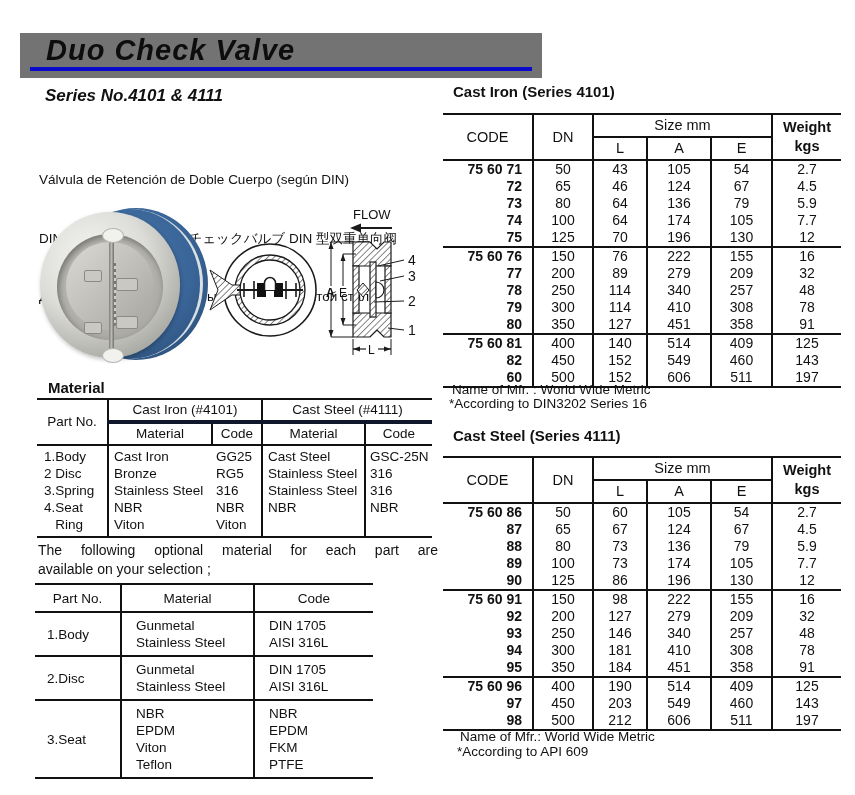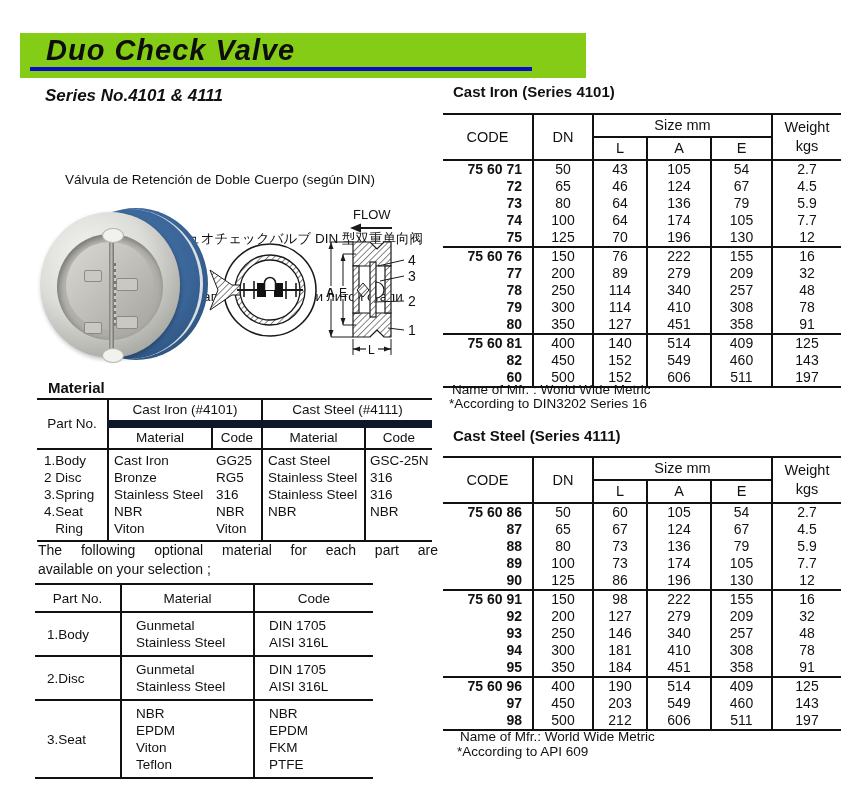--- a/index.html
+++ b/index.html
@@ -3,29 +3,29 @@
 <meta charset="utf-8">
 <style>
   html,body { margin:0; padding:0; }
   body {
     width:855px; height:795px; position:relative;
     background:#ffffff; color:#111;
     font-family:"Liberation Sans", sans-serif;
     overflow:hidden;
   }
   
-  .banner { position:absolute; left:20px; top:33px; width:522px; height:45px; background:#84cc16;padding-left:44px; }
+  .banner { position:absolute; left:20px; top:33px; width:522px; height:45px; background:#737373; }
   .banner-rule { position:absolute; left:10px; bottom:7px; width:502px; height:4px; background:#0a0acc; }
   .page-title {
     position:absolute; left:26px; top:1px;
     font-size:29px; font-weight:bold; font-style:italic; letter-spacing:1px; color:#0d0d0d;
   }
   
   .subtitle { position:absolute; left:45px; top:86px; font-size:17px; font-weight:bold; font-style:italic; line-height:19px; }
-  .desc { position:absolute; left:39px; top:131px; font-size:13.5px; line-height:19.5px; white-space:pre;margin-left:26px; }
+  .desc { position:absolute; left:39px; top:131px; font-size:13.5px; line-height:19.5px; white-space:pre; }
   
   .figure { position:absolute; left:38px; top:196px; width:414px; height:190px; }
   .photo { position:absolute; left:2px; top:8px; width:170px; height:162px; }
   .photo div { position:absolute; border-radius:50%; }
   .p-blue  { left:24px; top:4px; width:144px; height:152px;
              background:radial-gradient(circle at 42% 40%, #4a77ab, #3a6598 55%, #27496f 95%); }
   .p-split { left:16px; top:5px; width:144px; height:150px; background:transparent;
              border:0; border-right:3px solid #d9e0e4; }
   .p-face  { left:0px; top:8px; width:140px; height:146px;
              background:radial-gradient(circle at 36% 32%, #f5f5f2, #dcdcd8 42%, #adada8 76%, #84847f);
@@ -53,21 +53,21 @@
   .mat-heading { left:48px; top:379px; }
   .ci-heading  { left:453px; top:83px; }
   .cs-heading  { left:453px; top:427px;text-align:right; }
   
   table { border-collapse:collapse; table-layout:fixed; }
   th, td { padding:0; font-weight:normal; }
   .mat-table { position:absolute; left:37px; top:398px; width:395px; font-size:13.5px;
                border-top:2px solid #111; border-bottom:2px solid #111; }
   .mat-table thead { border-bottom:2px solid #111; }
   .mat-table thead th { text-align:center; line-height:20px; }
-  .mat-table .bB { border-bottom:8px solid #0f172a; }
+  .mat-table .bB { border-bottom:4px solid #0f172a; }
   .vR { border-right:2px solid #111; }
   .mat-table tbody td { text-align:left; line-height:17px; white-space:pre; }
   .mat-table td.col-part { padding-left:7px; }
   .mat-table td.col-m1, .mat-table td.col-m2 { padding-left:5px; }
   .mat-table td.col-c1, .mat-table td.col-c2 { padding-left:4px; }
   .mat-table tbody tr:first-child td { padding-top:2px; }
   .mat-table tbody tr:last-child td { padding-bottom:3px;margin-top:12px; }
   
   .opt-note { position:absolute; left:38px; top:541px; width:400px; font-size:14px; line-height:19px; }
   .opt-note .l1 { text-align:justify; text-align-last:justify; }
@@ -80,21 +80,21 @@
   .opt-table tbody td { line-height:17px; padding:4px 0 4px 14px; white-space:pre-line; vertical-align:middle; }
   .opt-table td.col-part { padding-left:12px; }
   
   .spec-table { width:398px; font-size:14px; position:absolute; left:443px;
                 border-top:2px solid #111; border-bottom:2px solid #111; }
   .spec-table.t1 { top:113px; }
   .spec-table.t2 { top:456px; }
   .spec-table thead { border-bottom:2px solid #111; }
   .spec-table th { text-align:center; font-size:14.5px; line-height:21px; }
   .spec-table th.size-head { border-bottom:2px solid #111; }
-  .spec-table th.wt div { line-height:19px; }
+  .spec-table th.wt div { line-height:19px;font-weight:bold; }
   .spec-table td { text-align:center; line-height:17px; }
   .spec-table td.col-code { text-align:right; padding-right:10px; font-weight:bold; }
   .spec-table tr.group-start td { border-top:2px solid #111; }
   
   .footnote { position:absolute; font-size:13.5px; line-height:15px; }
   .fn-ci1 { left:452px; top:382px; }
   .fn-ci2 { left:449px; top:396px; }
   .fn-cs1 { left:460px; top:729px; }
   .fn-cs2 { left:457px; top:744px; }
 </style>

